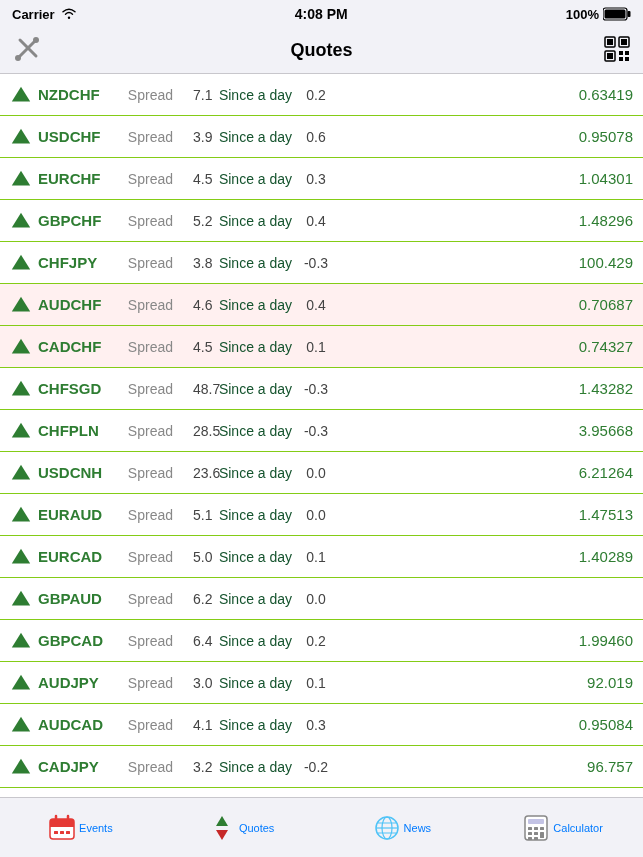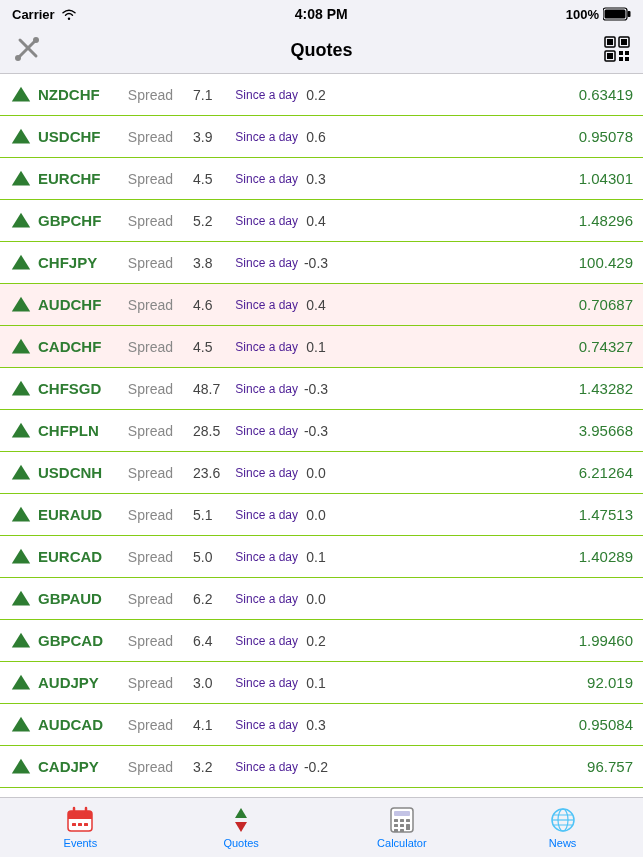--- a/index.html
+++ b/index.html
@@ -16,21 +16,21 @@
     .status-bar {
       background: #f2f2f7;
       height: 28px;
       display: flex;
       align-items: center;
       justify-content: space-between;
       padding: 0 12px;
       font-size: 13px;
       font-weight: 600;
     }
-    .status-left { display: flex; align-items: center; gap: 6px; }
+    .status-left { display: flex; gap: 6px; }
     .status-center { font-size: 14px; font-weight: 600; }
     .status-right { display: flex; align-items: center; gap: 4px; font-size: 13px; }
 
     
     .nav-bar {
       background: #f2f2f7;
       height: 46px;
       display: flex;
       align-items: center;
       justify-content: center;
@@ -89,25 +89,25 @@
     }
     .spread-value {
       font-size: 14px;
       color: #444;
       width: 40px;
       flex-shrink: 0;
       text-align: left;
       padding-left: 20px;
     }
     .since-label {
-      font-size: 12px;
-      color: #4c1d95;
+      font-size: 14px;
+      color: #14532d;
       width: 85px;
       flex-shrink: 0;
-      text-align: right;
+      text-align: center;
     }
     .since-value {
       font-size: 14px;
       color: #444;
       width: 36px;
       flex-shrink: 0;
       text-align: center;
     }
     .price {
       font-size: 15px;
@@ -125,21 +125,21 @@
       width: 643px;
       height: 60px;
       background: #f2f2f7;
       border-top: 1px solid #c8c7cc;
       display: flex;
       align-items: center;
       justify-content: space-around;
     }
     .tab-item {
       display: flex;
-      flex-direction: column;
+      flex-direction: row;
       align-items: center;
       justify-content: center;
       flex: 1;
       height: 100%;
       cursor: pointer;
       gap: 3px;
     }
     .tab-label {
       font-size: 11px;
       color: #007aff;
@@ -437,41 +437,41 @@
       <svg width="28" height="28" viewBox="0 0 28 28">
         <polygon points="14,2 20,12 8,12" fill="#2e7d32"></polygon>
         <polygon points="14,26 20,16 8,16" fill="#c62828"></polygon>
       </svg>
     </div>
     <span class="tab-label active">Quotes</span>
   </div>
   <div class="tab-item">
     <div class="tab-icon-wrapper">
 
+      <svg width="28" height="28" viewBox="0 0 28 28">
+        <circle cx="14" cy="14" r="11" fill="none" stroke="#4fc3f7" stroke-width="1.5"></circle>
+        <ellipse cx="14" cy="14" rx="5" ry="11" fill="none" stroke="#4fc3f7" stroke-width="1.2"></ellipse>
+        <line x1="3" y1="14" x2="25" y2="14" stroke="#4fc3f7" stroke-width="1.2"></line>
+        <line x1="4.5" y1="9" x2="23.5" y2="9" stroke="#4fc3f7" stroke-width="1"></line>
+        <line x1="4.5" y1="19" x2="23.5" y2="19" stroke="#4fc3f7" stroke-width="1"></line>
+      </svg>
+    </div>
+    <span class="tab-label">News</span>
+  </div>
+  <div class="tab-item">
+    <div class="tab-icon-wrapper">
+
       <svg width="26" height="28" viewBox="0 0 26 28">
         <rect x="2" y="2" width="22" height="24" rx="3" fill="#fff" stroke="#888" stroke-width="1.5"></rect>
         <rect x="5" y="5" width="16" height="5" rx="1" fill="#88c" opacity="0.5"></rect>
         <rect x="5" y="13" width="4" height="3" rx="0.5" fill="#888"></rect>
         <rect x="11" y="13" width="4" height="3" rx="0.5" fill="#888"></rect>
         <rect x="17" y="13" width="4" height="3" rx="0.5" fill="#888"></rect>
         <rect x="5" y="18" width="4" height="3" rx="0.5" fill="#888"></rect>
         <rect x="11" y="18" width="4" height="3" rx="0.5" fill="#888"></rect>
         <rect x="17" y="18" width="4" height="6" rx="0.5" fill="#888"></rect>
         <rect x="5" y="23" width="4" height="3" rx="0.5" fill="#888"></rect>
         <rect x="11" y="23" width="4" height="3" rx="0.5" fill="#888"></rect>
       </svg>
     </div>
     <span class="tab-label">Calculator</span>
   </div>
-  <div class="tab-item">
-    <div class="tab-icon-wrapper">
-
-      <svg width="28" height="28" viewBox="0 0 28 28">
-        <circle cx="14" cy="14" r="11" fill="none" stroke="#4fc3f7" stroke-width="1.5"></circle>
-        <ellipse cx="14" cy="14" rx="5" ry="11" fill="none" stroke="#4fc3f7" stroke-width="1.2"></ellipse>
-        <line x1="3" y1="14" x2="25" y2="14" stroke="#4fc3f7" stroke-width="1.2"></line>
-        <line x1="4.5" y1="9" x2="23.5" y2="9" stroke="#4fc3f7" stroke-width="1"></line>
-        <line x1="4.5" y1="19" x2="23.5" y2="19" stroke="#4fc3f7" stroke-width="1"></line>
-      </svg>
-    </div>
-    <span class="tab-label">News</span>
-  </div>
 </div>
 
 </body></html>

